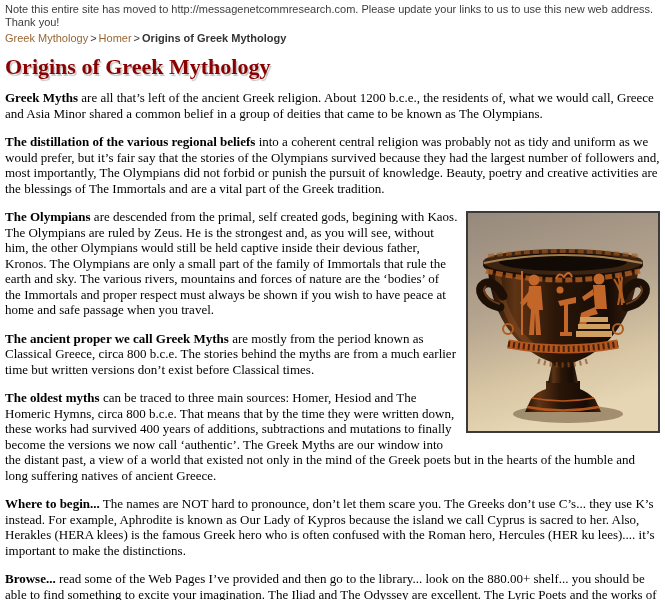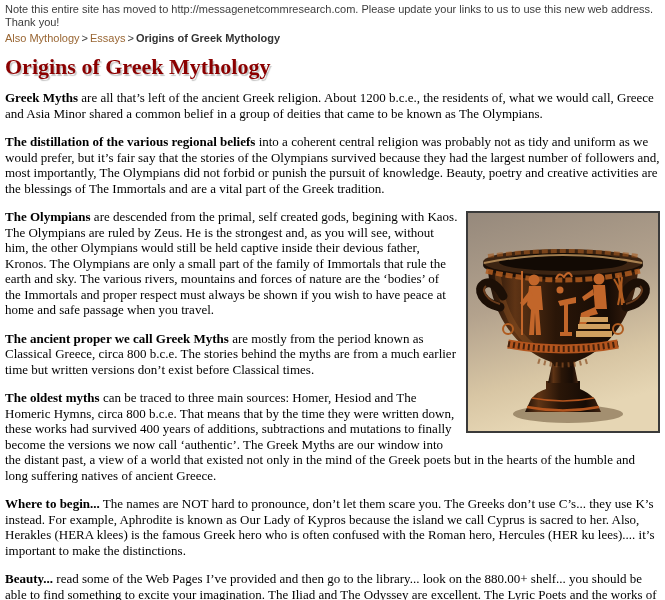--- a/index.html
+++ b/index.html
@@ -52,21 +52,21 @@
   .vase-figure svg { display: block; }
 </style>
 </head>
 <body>
 
 <div class="page">
 
   <div class="top-note">Note this entire site has moved to http://messagenetcommresearch.com. Please update your links to us to use this new web address. Thank you!</div>
 
   <div class="breadcrumb">
-    <a>Also Mythology</a><span class="sep">&gt;</span><a>Essays</a><span class="sep">&gt;</span><span class="current">Origins of Greek Mythology</span>
+    <a>Greek Mythology</a><span class="sep">&gt;</span><a>Homer</a><span class="sep">&gt;</span><span class="current">Origins of Greek Mythology</span>
   </div>
 
   <h1 class="page-title">Origins of Greek Mythology</h1>
 
   <div class="content">
 
     <p><b class="lead">Greek Myths</b><span> are all that’s left of the ancient Greek religion. About 1200 b.c.e., the residents of, what we would call, Greece and Asia Minor shared a common belief in a group of deities that came to be known as The Olympians.</span></p>
 
     <p><b class="lead">The distillation of the various regional beliefs</b><span> into a coherent central religion was probably not as tidy and uniform as we would prefer, but it’s fair say that the stories of the Olympians survived because they had the largest number of followers and, most importantly, The Olympians did not forbid or punish the pursuit of knowledge. Beauty, poetry and creative activities are the blessings of The Immortals and are a vital part of the Greek tradition.</span></p>
 
@@ -153,16 +153,16 @@
     </div>
 
     <p><b class="lead">The Olympians</b><span> are descended from the primal, self created gods, begining with Kaos. The Olympians are ruled by Zeus. He is the strongest and, as you will see, without him, the other Olympians would still be held captive inside their devious father, Kronos. The Olympians are only a small part of the family of Immortals that rule the earth and sky. The various rivers, mountains and forces of nature are the ‘bodies’ of the Immortals and proper respect must always be shown if you wish to have peace at home and safe passage when you travel.</span></p>
 
     <p><b class="lead">The ancient proper we call Greek Myths</b><span> are mostly from the period known as Classical Greece, circa 800 b.c.e. The stories behind the myths are from a much earlier time but written versions don’t exist before Classical times.</span></p>
 
     <p><b class="lead">The oldest myths</b><span> can be traced to three main sources: Homer, Hesiod and The Homeric Hymns, circa 800 b.c.e. That means that by the time they were written down, these works had survived 400 years of additions, subtractions and mutations to finally become the versions we now call ‘authentic’. The Greek Myths are our window into the distant past, a view of a world that existed not only in the mind of the Greek poets but in the hearts of the humble and long suffering natives of ancient Greece.</span></p>
 
     <p><b class="lead">Where to begin...</b><span> The names are NOT hard to pronounce, don’t let them scare you. The Greeks don’t use C’s... they use K’s instead. For example, Aphrodite is known as Our Lady of Kypros because the island we call Cyprus is sacred to her. Also, Herakles (HERA klees) is the famous Greek hero who is often confused with the Roman hero, Hercules (HER ku lees).... it’s important to make the distinctions.</span></p>
 
-    <p><b class="lead">Beauty...</b><span> read some of the Web Pages I’ve provided and then go to the library... look on the 880.00+ shelf... you should be able to find something to excite your imagination. The Iliad and The Odyssey are excellent. The Lyric Poets and the works of Hesiod are beautiful too.</span></p>
+    <p><b class="lead">Browse...</b><span> read some of the Web Pages I’ve provided and then go to the library... look on the 880.00+ shelf... you should be able to find something to excite your imagination. The Iliad and The Odyssey are excellent. The Lyric Poets and the works of Hesiod are beautiful too.</span></p>
 
   </div>
 </div>
 
 </body></html>

